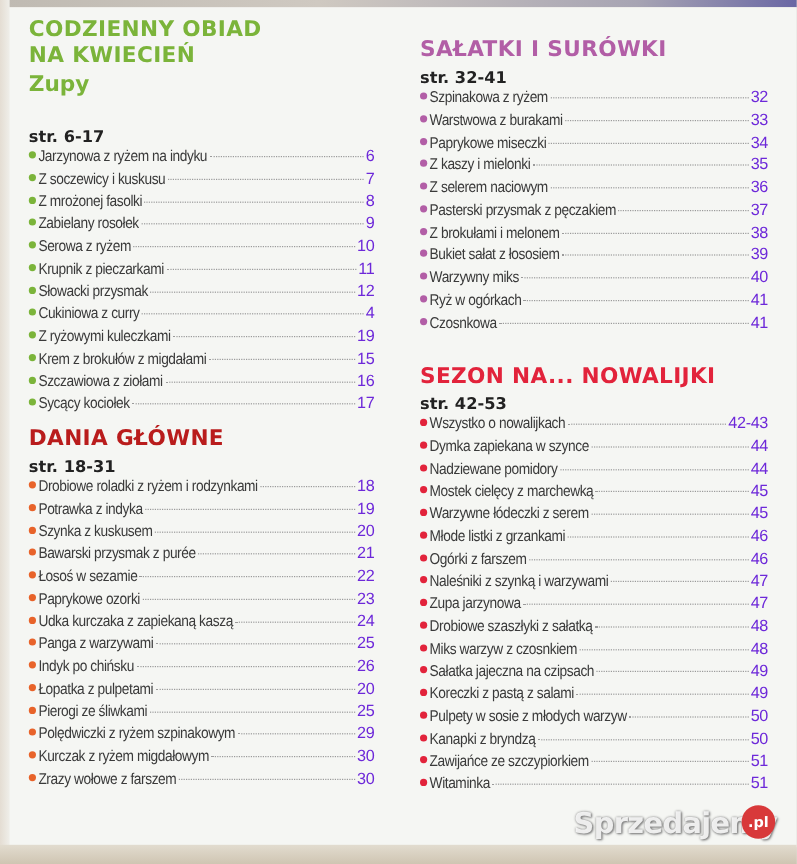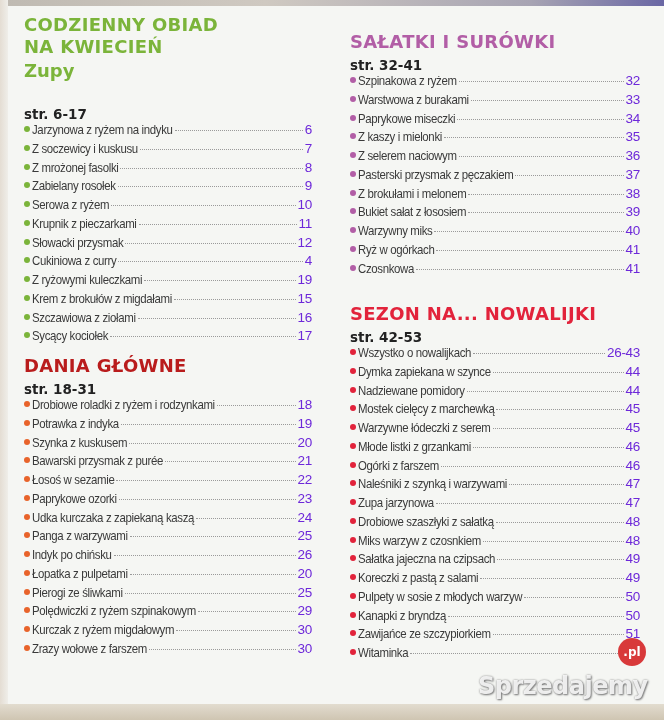--- a/index.html
+++ b/index.html
@@ -77,21 +77,21 @@
     .red { color: #e2233b; }
 
     .watermark {
       position: absolute; left: 478px; top: 672px;
       font-family: "DejaVu Sans", sans-serif; font-weight: bold; font-size: 24px;
       color: rgba(255,255,255,0.85);
       text-shadow: 0 0 2px #888, 1px 1px 2px #777;
       letter-spacing: -0.5px;
     }
     .wm-badge {
-      position: absolute; left: 618px; top: 638px; width: 28px; height: 28px; border-radius: 50%;
+      position: absolute; left: 618px; top: 671px; width: 28px; height: 28px; border-radius: 50%;
       background: #d8393a; color: #fff; font-family: "DejaVu Sans", sans-serif; font-weight: bold;
       font-size: 12px; line-height: 28px; text-align: center;
     }
   </style>
 </head>
 <body>
 
 <div class="top-strip"></div>
 <div class="page"></div>
 <div class="left-edge"></div>
@@ -345,21 +345,21 @@
   </div>
 
   <div style="position:absolute; top:303px; left:0; width:290px;">
     <div class="heading red">SEZON NA... NOWALIJKI</div>
     <div class="str" style="margin-top:4px;">str. 42-53</div>
     <ul class="list" id="list-season" style="width: 290px;">
         <li class="item">
           <span class="bullet" style="background: rgb(226, 35, 59);"></span>
           <span class="label" style="width: 113.052px; margin-right: 0px;">Wszystko o nowalijkach</span>
           <span class="dots"></span>
-          <span class="page-num">26-43</span>
+          <span class="page-num">42-43</span>
         </li>
         <li class="item">
           <span class="bullet" style="background: rgb(226, 35, 59);"></span>
           <span class="label" style="width: 132.715px; margin-right: 0px;">Dymka zapiekana w szynce</span>
           <span class="dots"></span>
           <span class="page-num">44</span>
         </li>
         <li class="item">
           <span class="bullet" style="background: rgb(226, 35, 59);"></span>
           <span class="label" style="width: 106.508px; margin-right: 0px;">Nadziewane pomidory</span>

